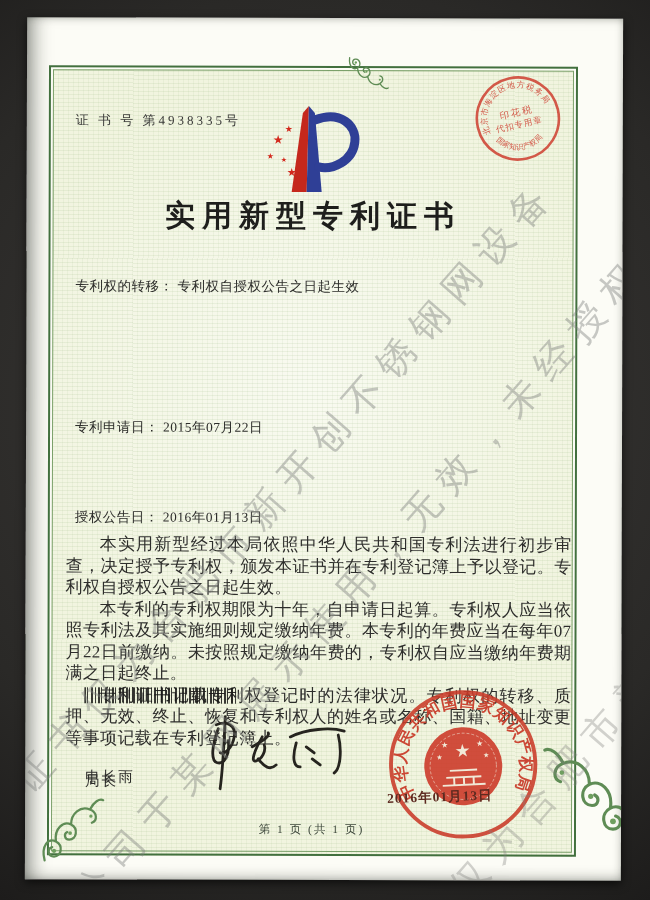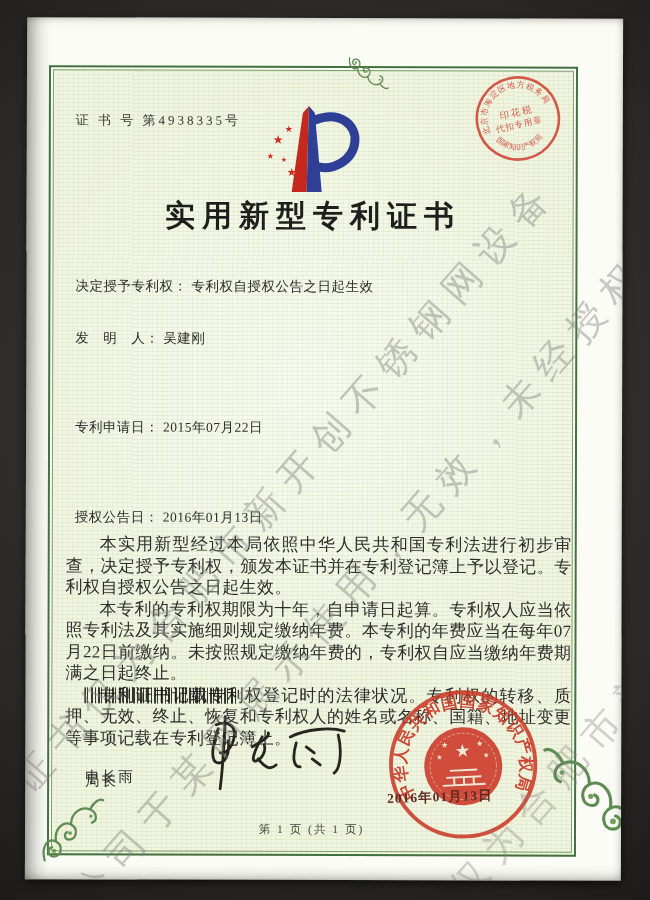--- a/index.html
+++ b/index.html
@@ -128,24 +128,21 @@
     <text font-size="7.5" fill="#cf4435">
       <textPath href="#taxBot" startOffset="4">国家知识产权局</textPath>
     </text>
     <text x="46" y="43" font-size="9.5" fill="#cf4435" text-anchor="middle" letter-spacing="2">印花税</text>
     <text x="46" y="55" font-size="8.5" fill="#cf4435" text-anchor="middle" letter-spacing="1">代扣专用章</text>
   </svg>
 
   <div class="title">实用新型专利证书</div>
 
   <div class="field f0">
-    <span class="lab">决定授予专利权：</span><span>专利权自授权公告之日起生效</span>
-  </div>
-  <div class="field f1">
-    <span class="lab">发　明　人：</span><span>吴建刚</span>
+    <span class="lab">专利权的转移：</span><span>专利权自授权公告之日起生效</span>
   </div>
   <div class="field f3">
     <span class="lab">专利申请日：</span><span>2015年07月22日</span>
   </div>
   <div class="field f5">
     <span class="lab">授权公告日：</span><span>2016年01月13日</span>
   </div>
 
   <div class="paras">
     <p>本实用新型经过本局依照中华人民共和国专利法进行初步审查，决定授予专利权，颁发本证书并在专利登记簿上予以登记。专利权自授权公告之日起生效。</p>

